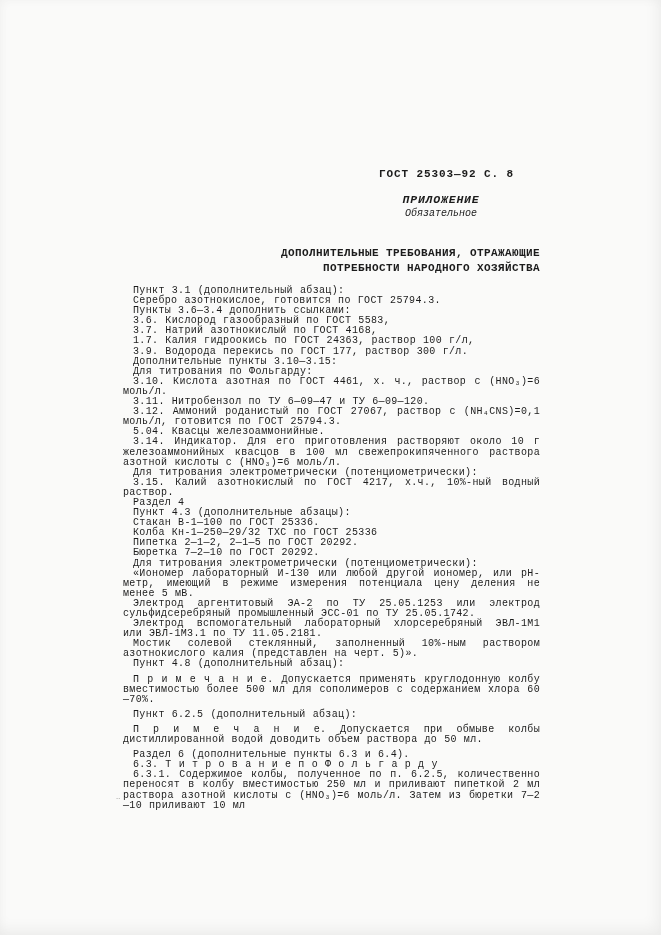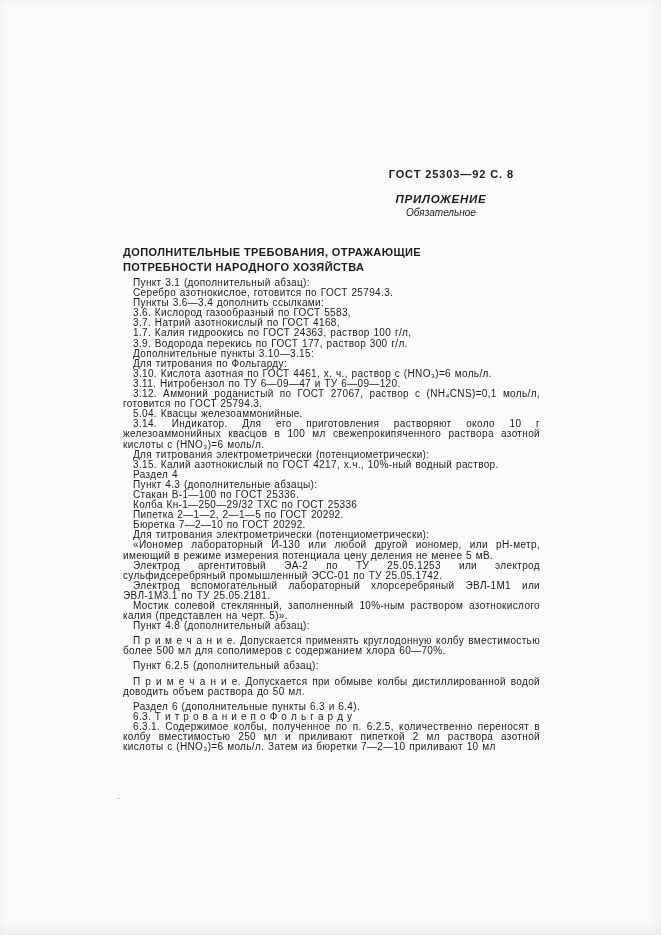--- a/index.html
+++ b/index.html
@@ -6,21 +6,21 @@
     margin: 0;
     padding: 0;
     background: #f4f4f2;
   }
   .page {
     position: relative;
     width: 661px;
     height: 935px;
     background: #fafaf9;
     box-shadow: inset -4px -6px 14px rgba(0,0,0,0.05), inset 2px 2px 10px rgba(0,0,0,0.02);
-    font-family: Liberation Sans, sans-serif;
+    font-family: Liberation Mono, monospace;
     color: #1c1c1c;
     overflow: hidden;
   }
   .content {
     position: absolute;
     left: 123px;
     top: 168px;
     width: 417px;
   }
   .running-header {
@@ -41,22 +41,22 @@
     font-style: italic;
     font-size: 11.5px;
     letter-spacing: 0.8px;
   }
   .appendix-subtitle {
     font-style: italic;
     font-size: 10px;
     margin-top: 2px;
   }
   .doc-title {
-    margin: 27px 0 4px 0;
-    text-align: left;
+    margin: 27px 0 11px 0;
+    text-align: right;
     font-weight: bold;
     font-size: 11px;
     line-height: 14.5px;
     letter-spacing: 0.4px;
   }
   .body-text {
     font-size: 10px;
     line-height: 10.1px;
     letter-spacing: 0.35px;
     word-spacing: 0.6px;
@@ -118,21 +118,21 @@
         <p>3.15. Калий азотнокислый по ГОСТ 4217, х.ч., 10%-ный водный раствор.</p>
         <p>Раздел 4</p>
         <p>Пункт 4.3 (дополнительные абзацы):</p>
         <p>Стакан В-1—100 по ГОСТ 25336.</p>
         <p>Колба Кн-1—250—29/32 ТХС по ГОСТ 25336</p>
         <p>Пипетка 2—1—2, 2—1—5 по ГОСТ 20292.</p>
         <p>Бюретка 7—2—10 по ГОСТ 20292.</p>
         <p>Для титрования электрометрически (потенциометрически):</p>
         <p>«Иономер лабораторный И-130 или любой другой иономер, или pH-метр, имеющий в режиме измерения потенциала цену деления не менее 5 мВ.</p>
         <p>Электрод аргентитовый ЭА-2 по ТУ 25.05.1253 или электрод сульфидсеребряный промышленный ЭСС-01 по ТУ 25.05.1742.</p>
-        <p>Электрод вспомогательный лабораторный хлорсеребряный ЭВЛ-1М1 или ЭВЛ-1М3.1 по ТУ 25.05.2181.</p>
+        <p>Электрод вспомогательный лабораторный хлорсеребряный ЭВЛ-1М1 или ЭВЛ-1М3.1 по ТУ 11.05.2181.</p>
         <p>Мостик солевой стеклянный, заполненный 10%-ным раствором азотнокислого калия (представлен на черт. 5)».</p>
         <p>Пункт 4.8 (дополнительный абзац):</p>
         <p class="note">П р и м е ч а н и е.  Допускается применять круглодонную колбу вместимостью более 500 мл для сополимеров с содержанием хлора 60—70%.</p>
         <p class="gap">Пункт 6.2.5 (дополнительный абзац):</p>
         <p class="note">П р и м е ч а н и е.  Допускается при обмыве колбы дистиллированной водой доводить объем раствора до 50 мл.</p>
         <p class="gap">Раздел 6 (дополнительные пункты 6.3 и 6.4).</p>
         <p>6.3. Т и т р о в а н и е   п о   Ф о л ь г а р д у</p>
         <p>6.3.1. Содержимое колбы, полученное по п. 6.2.5, количественно переносят в колбу вместимостью 250 мл и приливают пипеткой 2 мл раствора азотной кислоты с (HNO₃)=6 моль/л. Затем из бюретки 7—2—10 приливают 10 мл</p>
       </div>
 

